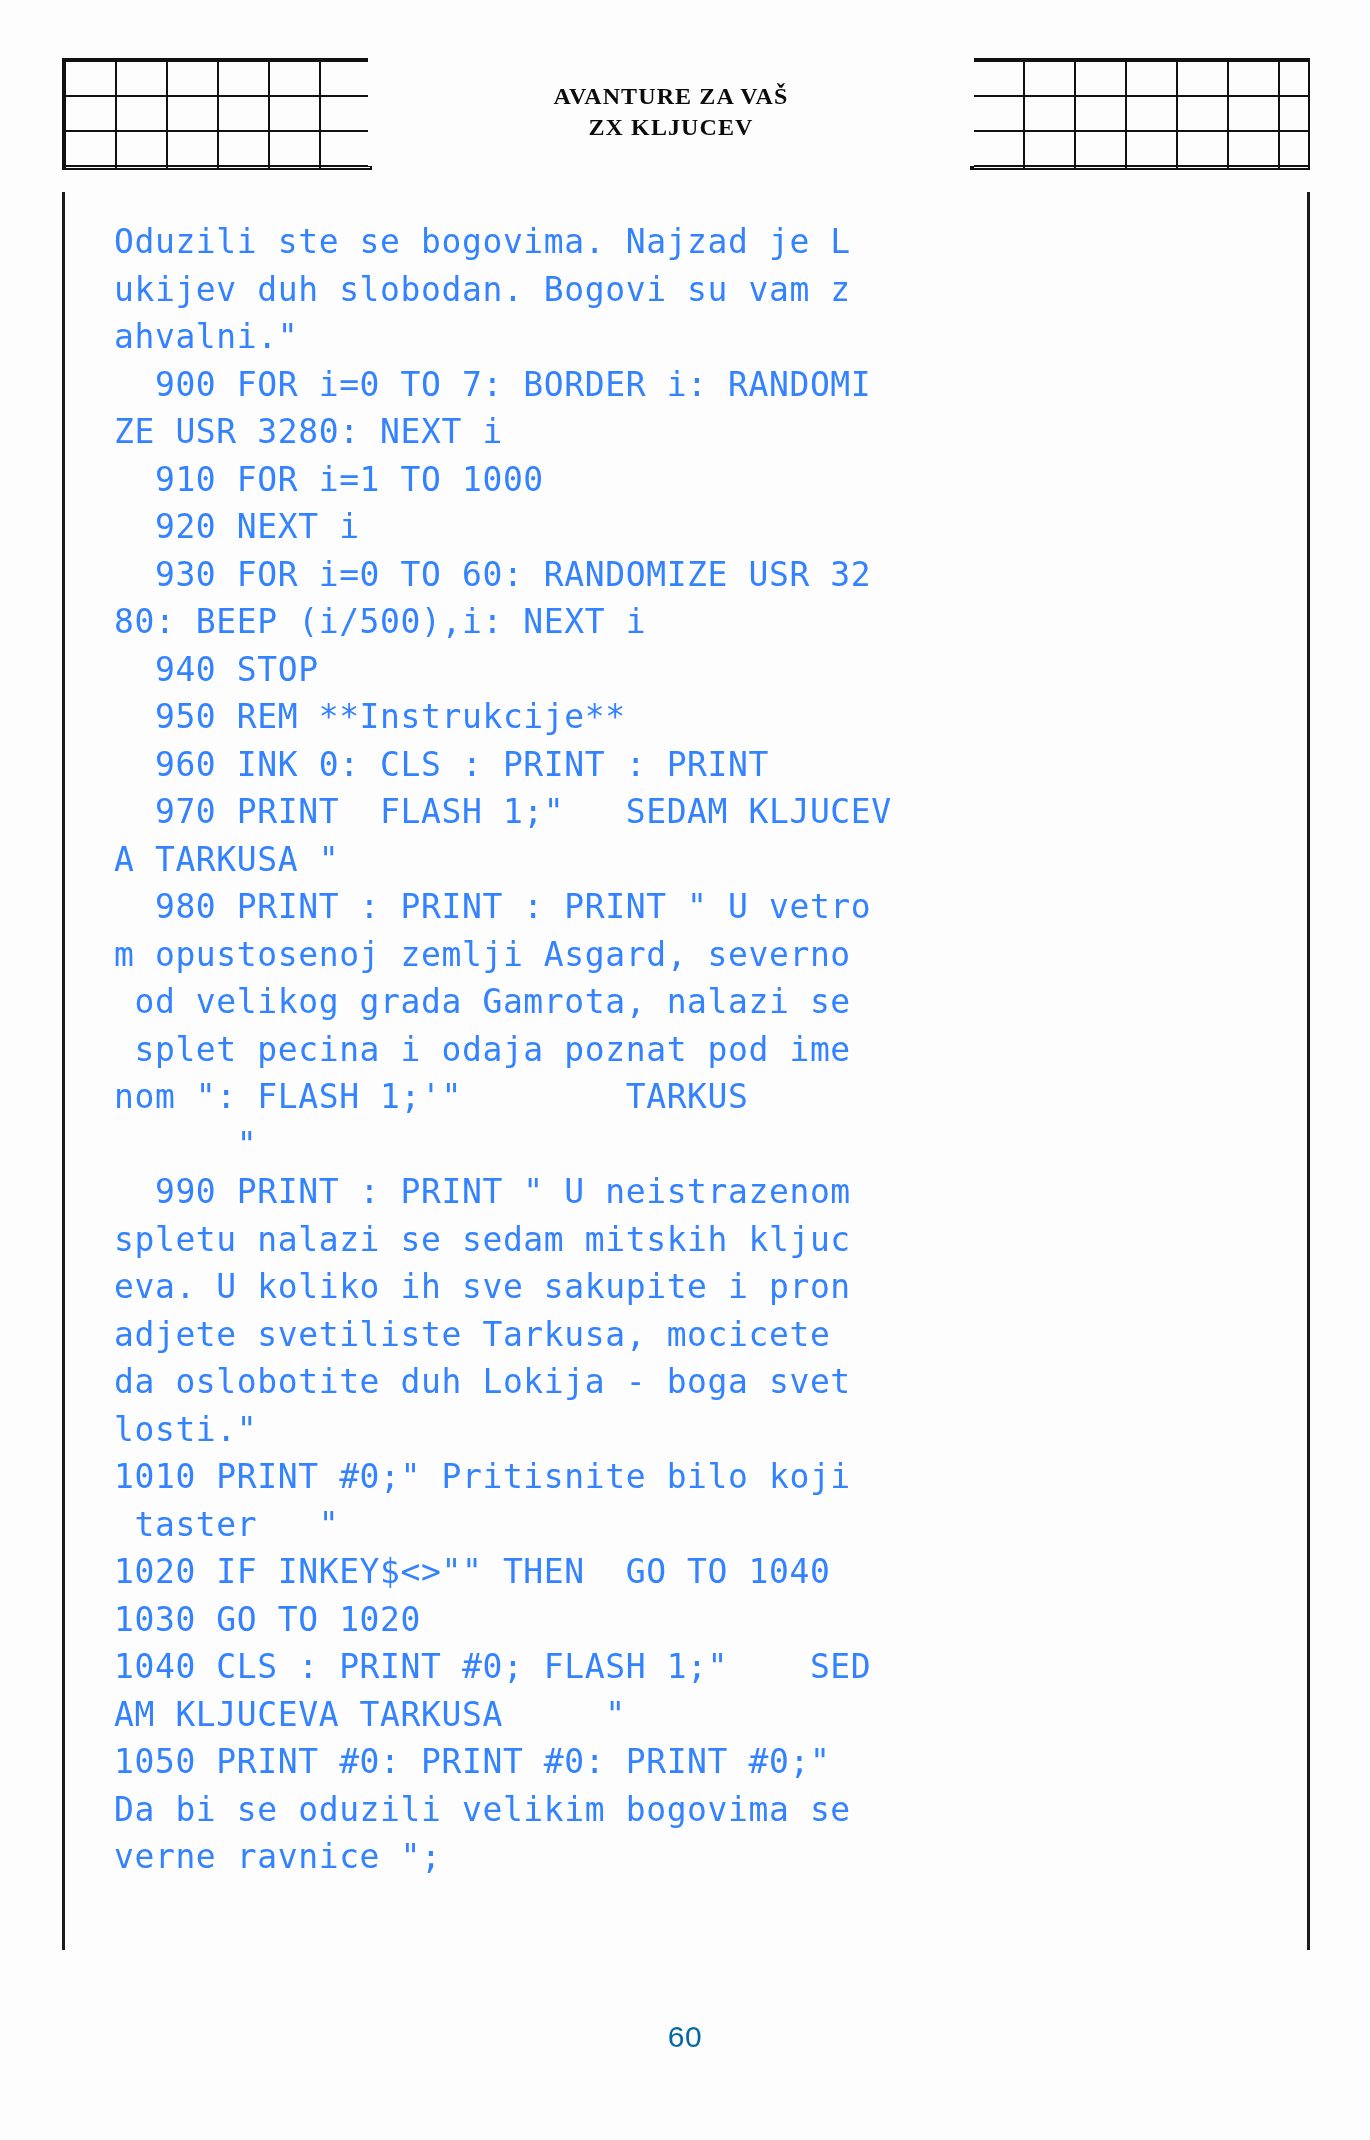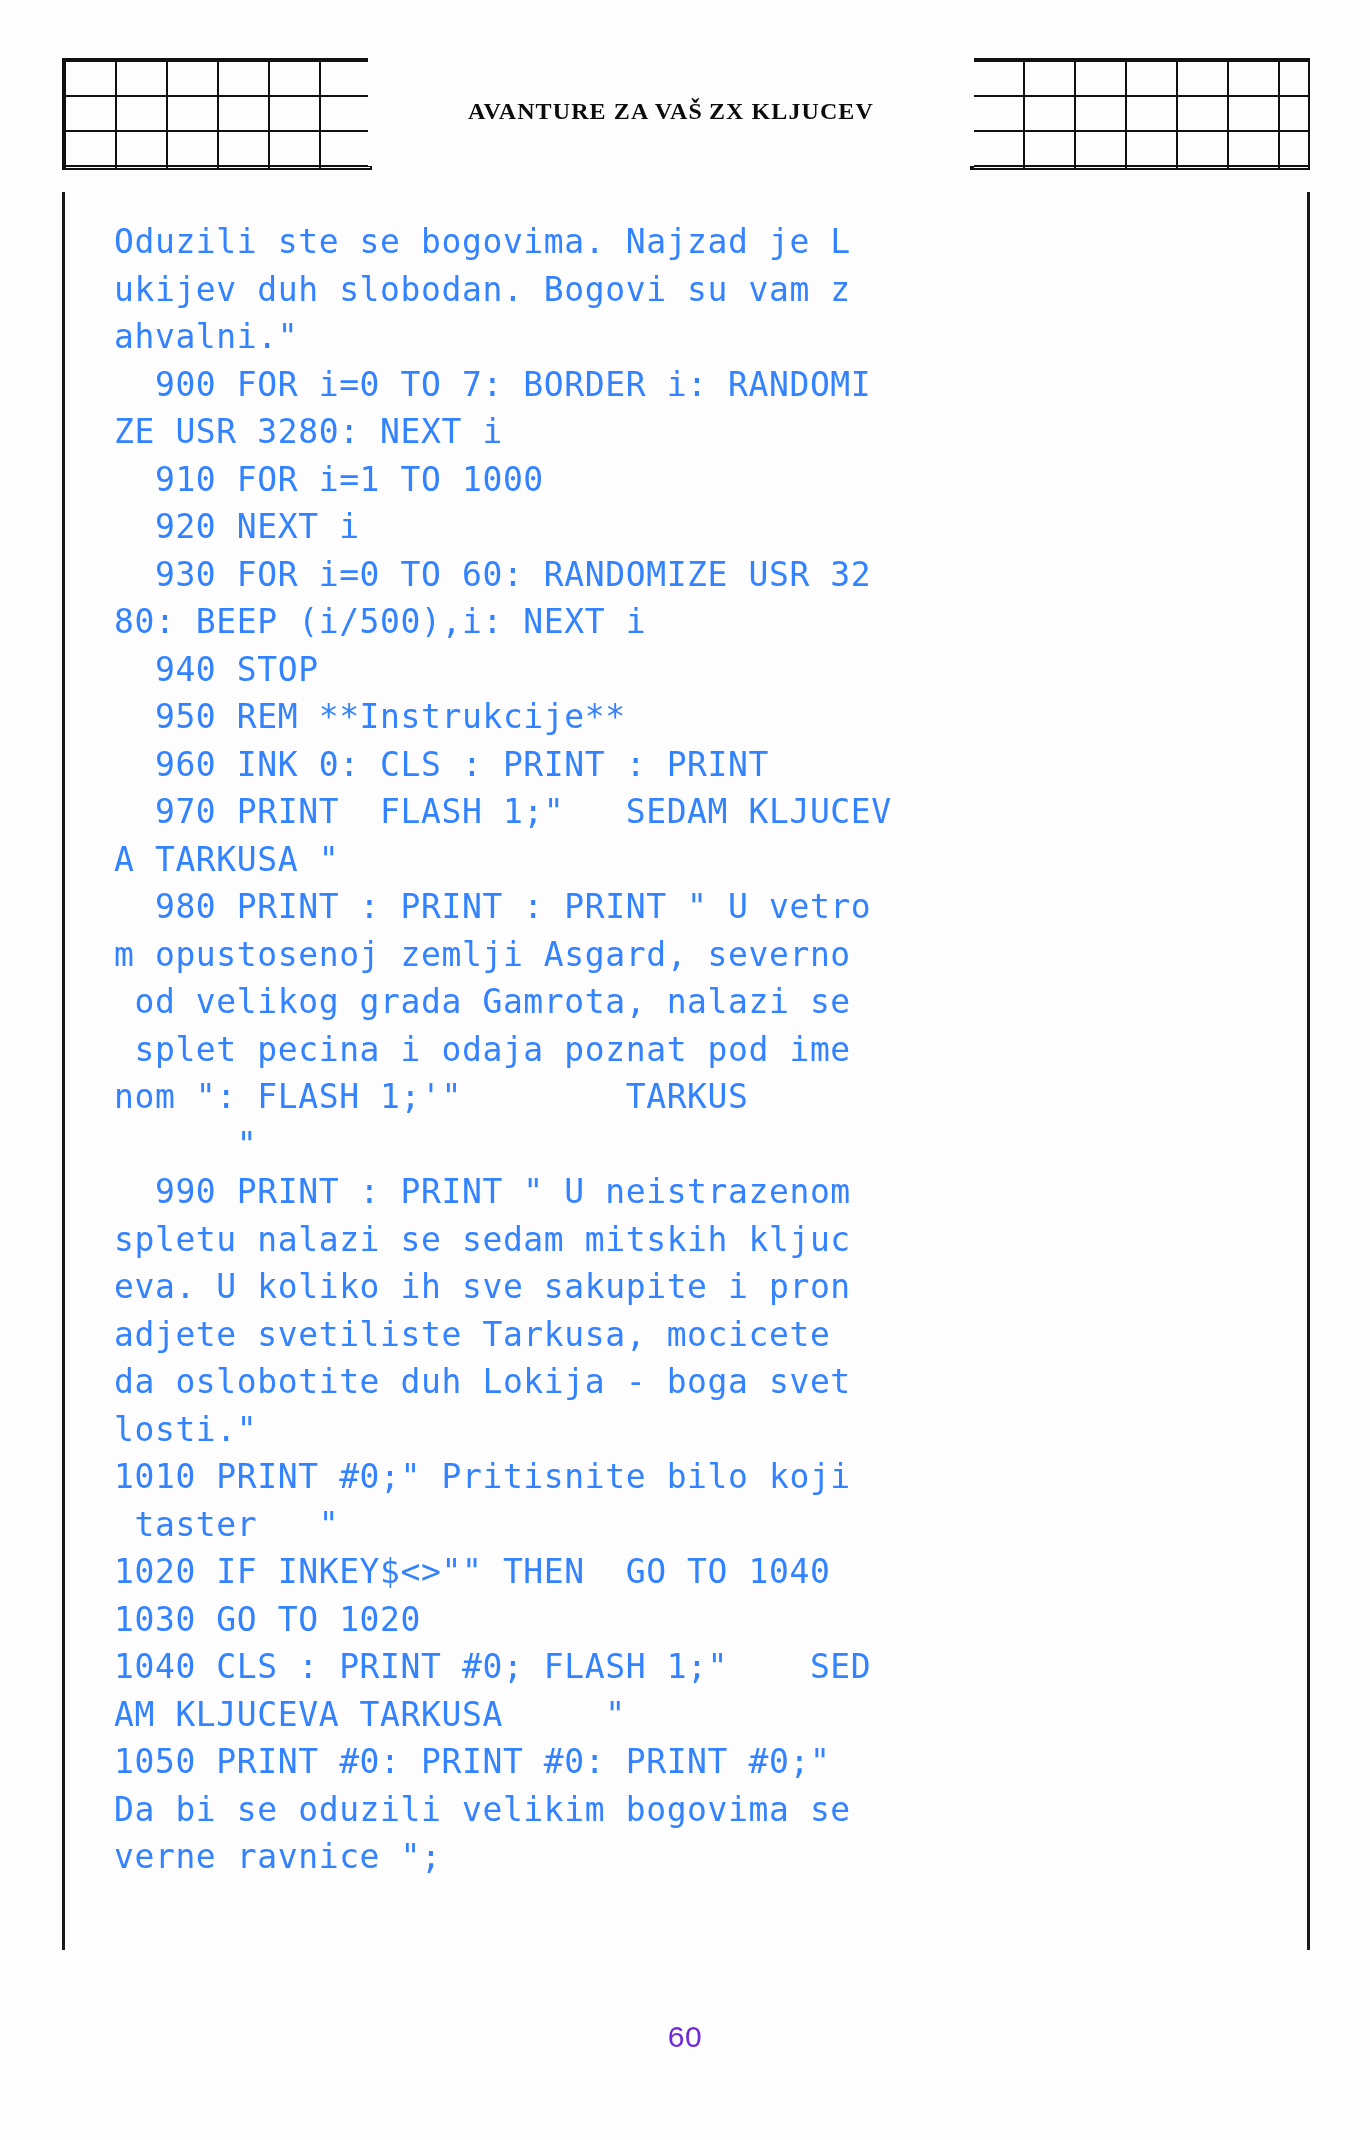--- a/index.html
+++ b/index.html
@@ -53,20 +53,21 @@
     border-left: 2px solid #111;
     border-right: 2px solid #111;
   }
   .header-title {
     position: absolute;
     left: 306px;
     width: 606px;
     top: 0;
     height: 108px;
     display: flex;
+    flex-direction: column;
     align-items: center;
     justify-content: center;
     gap: 6px;
     background: #fdfdfd;
   }
   .header-title .line {
     font-family: "Liberation Serif", serif;
     font-weight: bold;
     font-size: 24px;
     letter-spacing: 1.1px;
@@ -115,21 +116,21 @@
 
   
   .page-number {
     position: absolute;
     top: 2020px;
     left: 0;
     width: 1370px;
     text-align: center;
     font-family: "Liberation Sans", sans-serif;
     font-size: 30px;
-    color: #6d28d9;
+    color: #0369a1;
     letter-spacing: 0.5px;
   }
 </style>
 </head>
 <body>
 
 <div class="page">
 
   <div class="header">
     <div class="grid-strip grid-left"></div>

